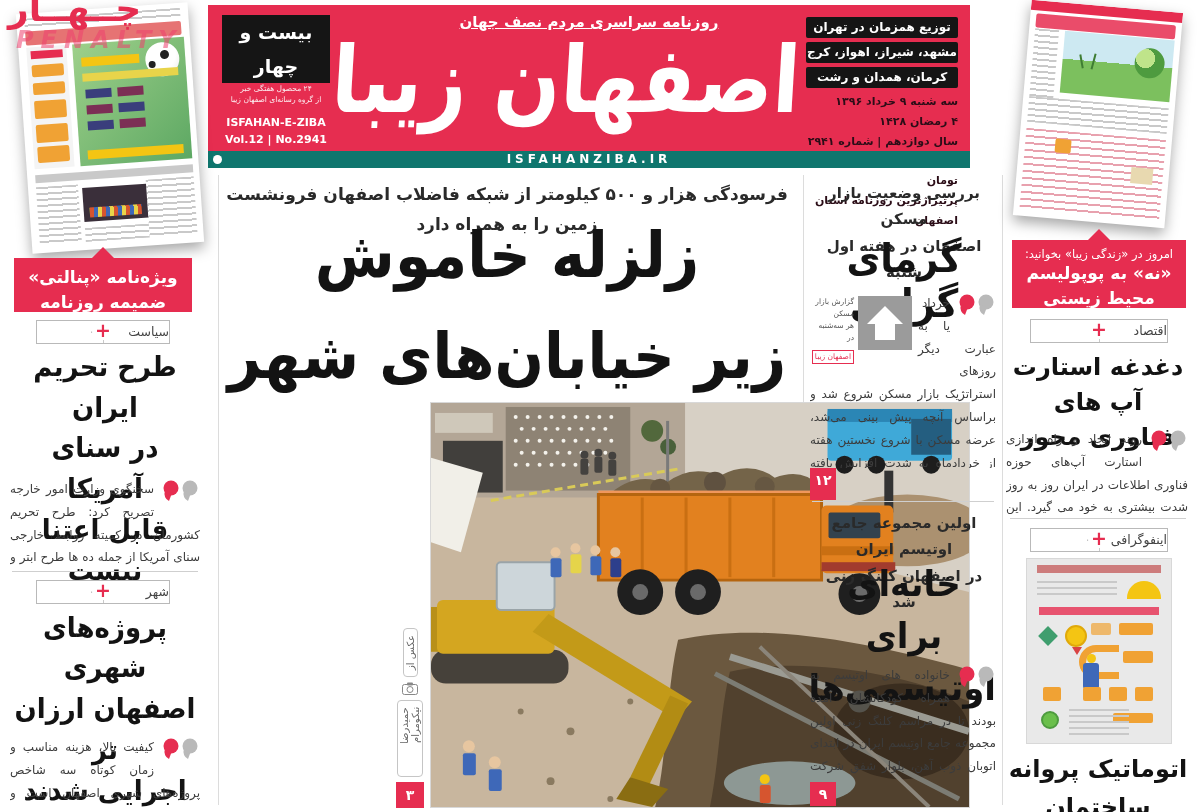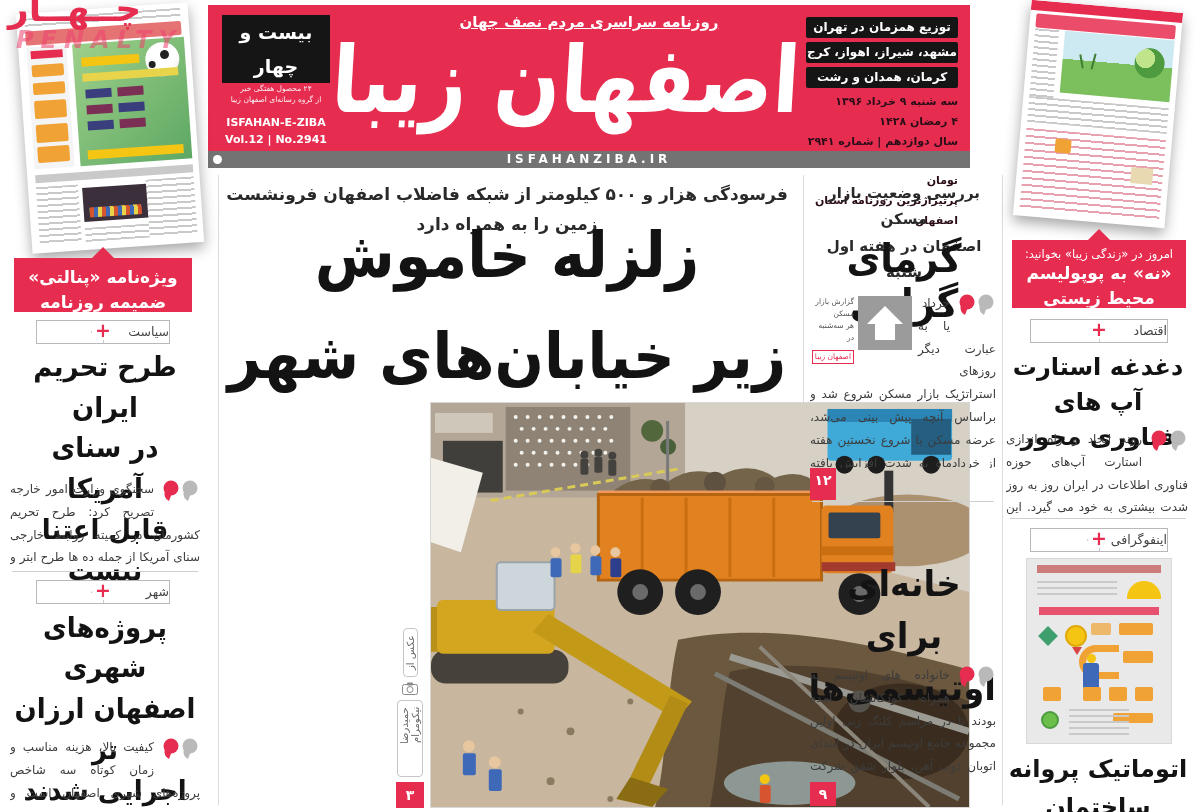--- a/index.html
+++ b/index.html
@@ -12,21 +12,21 @@
   .masthead { background:#e62d50; color:#fff; }
   .mast-tagline { width:100%; text-align:center; font-size:15px; font-weight:bold; letter-spacing:1px;text-decoration:underline; }
   .mast-logo { font-size:78px; font-weight:bold; transform:scaleY(1.18) skewX(-4deg); transform-origin:center; white-space:nowrap; text-align:center; }
   .badge { background:#151515; color:#fff; text-align:center; font-weight:bold; }
   .badge-title { font-size:19px; line-height:34px; }
   .badge-sub { color:#ffffff; font-size:7.5px; line-height:1.5; text-align:center; opacity:.92; }
   .latin { direction:ltr; text-align:center; font-weight:bold; font-size:11px; line-height:1.55; color:#fff; }
   .barcode { background:repeating-linear-gradient(90deg,#ffffff 0 2px, rgba(255,255,255,0) 2px 4px, #ffffff 4px 7px, rgba(255,255,255,0) 7px 9px); }
   .dist-chip { background:#151515; color:#fff; font-size:12px; font-weight:bold; text-align:center; line-height:21px; border-radius:2px; margin-bottom:4px; }
   .mast-dates { color:#2b0d17; font-size:11px; font-weight:bold; line-height:1.8; text-align:right; }
-  .graybar { background:#737373; color:#fff; text-align:center; font-weight:bold; font-size:12px; letter-spacing:4px; line-height:17px; direction:ltr; }
+  .graybar { background:#0f766e; color:#fff; text-align:center; font-weight:bold; font-size:12px; letter-spacing:4px; line-height:17px; direction:ltr; }
   .graybar-dot { position:absolute; right:748px; top:4px; width:9px; height:9px; border-radius:50%; background:#fff; }
 
   
   .vdiv { width:1px; background:#dcdcdc; }
   .hdiv { height:1px; background:#cfcfcf; }
   .kicker { font-size:15px; font-weight:bold; color:#2a2a2a; line-height:1.75; text-align:center; }
   .headline { color:#131313; font-weight:bold; text-align:center; }
   .body-txt { font-size:12px; color:#3c3c3c; text-align:justify; line-height:1.9; }
   .quote-float { float:right; margin:2px 0 4px 8px; }
   .pgbox { background:#e62d50; color:#fff; font-weight:bold; font-size:14px; text-align:center; line-height:24px; }
@@ -370,20 +370,24 @@
         <span style="display:block;">هر سه‌شنبه در</span>
         <span class="red">اصفهان زیبا</span>
       </span>
     </span>
     <span>خرداد یا به عبارت دیگر روزهای استراتژیک بازار مسکن شروع شد و براساس آنچه پیش بینی می‌شد، عرضه مسکن با شروع نخستین هفته از خردادماه به شدت افزایش یافته است. البته گزارش‌ها نشان می‌دهد حجم تقاضا هنوز پایین است، ولی در مجموع، بازار مسکن وارد پررونق‌ترین روزهای سال شده؛ هرچند خرداد امسال در سال ۹۶ تحت الشعاع ماه مبارک رمضان قرار گرفت و بعضی از مستاجران برای روشن شدن تکلیف خود منتظر تیرماه هستند، ولی شدت عرضه خانه و آپارتمان در...</span>
   </div>
   <div class="abs pgbox" style="right:364px; top:468px; width:26px; height:32px;">۱۲</div>
 
   <div class="abs hdiv" style="right:206px; top:501px; width:182px;"></div>
 
+  <div class="abs kicker" style="right:204px; top:510px; width:184px;">
+    <div>اولین مجموعه جامع اوتیسم ایران</div>
+    <div>در اصفهان کلنگ زنی شد</div>
+  </div>
   <div class="abs headline" style="right:204px; top:562px; width:184px; font-size:34px; line-height:1.45; transform:scaleY(1.05);">
     <div>خانه‌ای برای</div>
     <div>اوتیسمی‌ها</div>
   </div>
 
   <div class="abs body-txt" style="right:204px; top:664px; width:186px; height:116px; overflow:hidden;">
     <svg class="quote-float" width="38" height="22" viewBox="0 0 38 22">
         <circle cx="9" cy="8" r="7.5" fill="#e62d50"></circle>
         <path d="M3 10 Q1 18 7 21 L10 13 Z" fill="#e62d50"></path>
         <circle cx="28" cy="8" r="7.5" fill="#b9b9b9"></circle>

